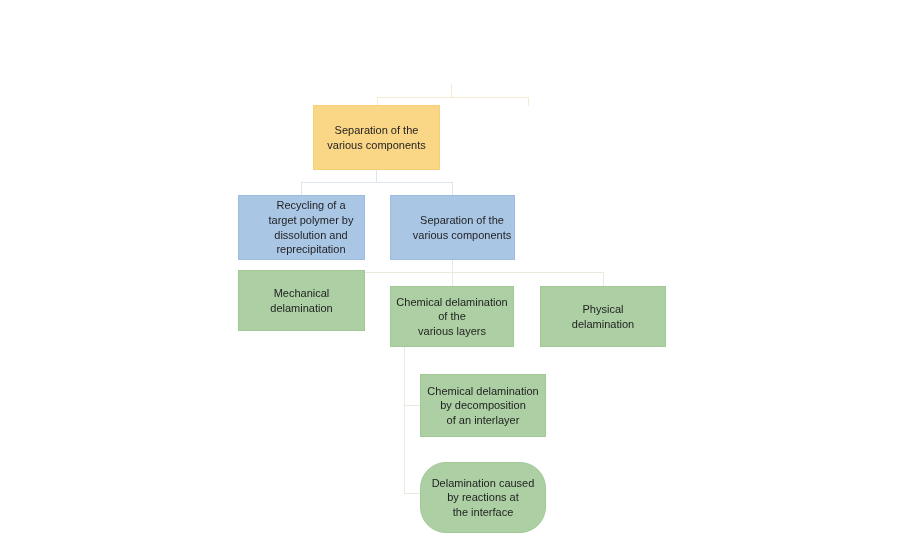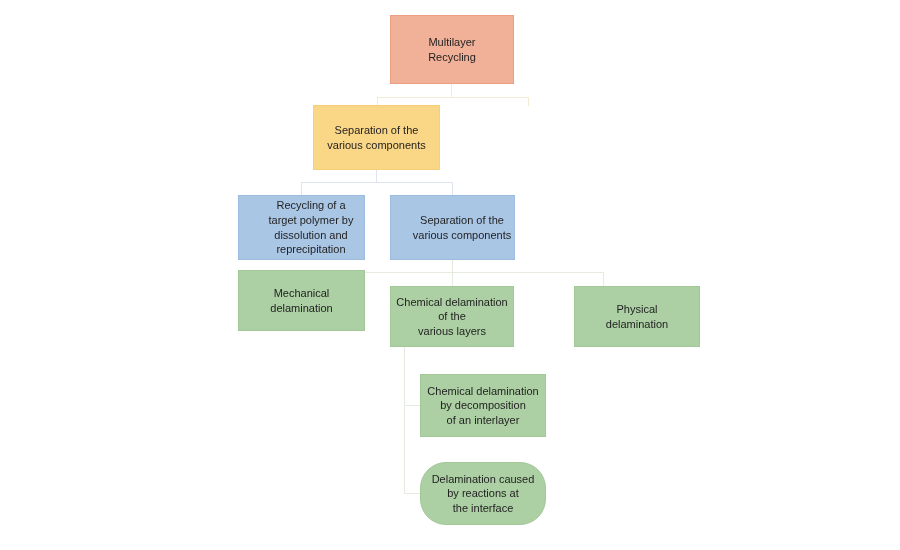--- a/index.html
+++ b/index.html
@@ -30,23 +30,23 @@
   .fill-green  { background: #accfa3; border: 1px solid #a2c898; }
 
   
   .n-multilayer { left: 390px; top: 15px;  width: 124px; height: 69px; }
   .n-sep1       { left: 313px; top: 105px; width: 127px; height: 65px; }
   .n-combined   { left: 465px; top: 105px; width: 126px; height: 65px; }
   .n-recycl     { left: 238px; top: 195px; width: 127px; height: 65px; }
   .n-sep2       { left: 390px; top: 195px; width: 125px; height: 65px; }
   .n-mech       { left: 238px; top: 270px; width: 127px; height: 61px; }
   .n-chemvar    { left: 390px; top: 286px; width: 124px; height: 61px; }
-  .n-phys       { left: 540px; top: 286px; width: 126px; height: 61px; margin-left: 34px; }
+  .n-phys       { left: 540px; top: 286px; width: 126px; height: 61px; }
   .n-chemdec    { left: 420px; top: 374px; width: 126px; height: 63px; }
-  .n-delam      { left: 420px; top: 462px; width: 126px; height: 63px; border-radius: 26px; }
+  .n-delam      { left: 420px; top: 462px; width: 126px; height: 71px; border-radius: 26px; }
 
   
   .line { position: absolute; }
   .c-orange { background: #f5ebd5; }
   .c-blue   { background: #dde4ee; }
   .c-green  { background: #e5ecdf; }
 
   .l-a1 { left: 451px; top: 84px;  width: 1px;   height: 13px; }
   .l-a2 { left: 377px; top: 97px;  width: 152px; height: 1px;  }
   .l-a3 { left: 377px; top: 97px;  width: 1px;   height: 9px;  }
@@ -85,22 +85,20 @@
   <div class="line c-green l-c1"></div>
   <div class="line c-green l-c2"></div>
   <div class="line c-green l-c3"></div>
   <div class="line c-green l-c4"></div>
   <div class="line c-green l-c5"></div>
 
   <div class="line c-green l-d1"></div>
   <div class="line c-green l-d2"></div>
   <div class="line c-green l-d3"></div>
 
-  <div class="node fill-salmon n-multilayer">Multilayer
-Recycling</div>
 
   <div class="node fill-yellow n-sep1">Separation of the
 various components</div>
 
 
   <div class="node fill-blue n-recycl">Recycling of a
 target polymer by
 dissolution and
 reprecipitation</div>
 

